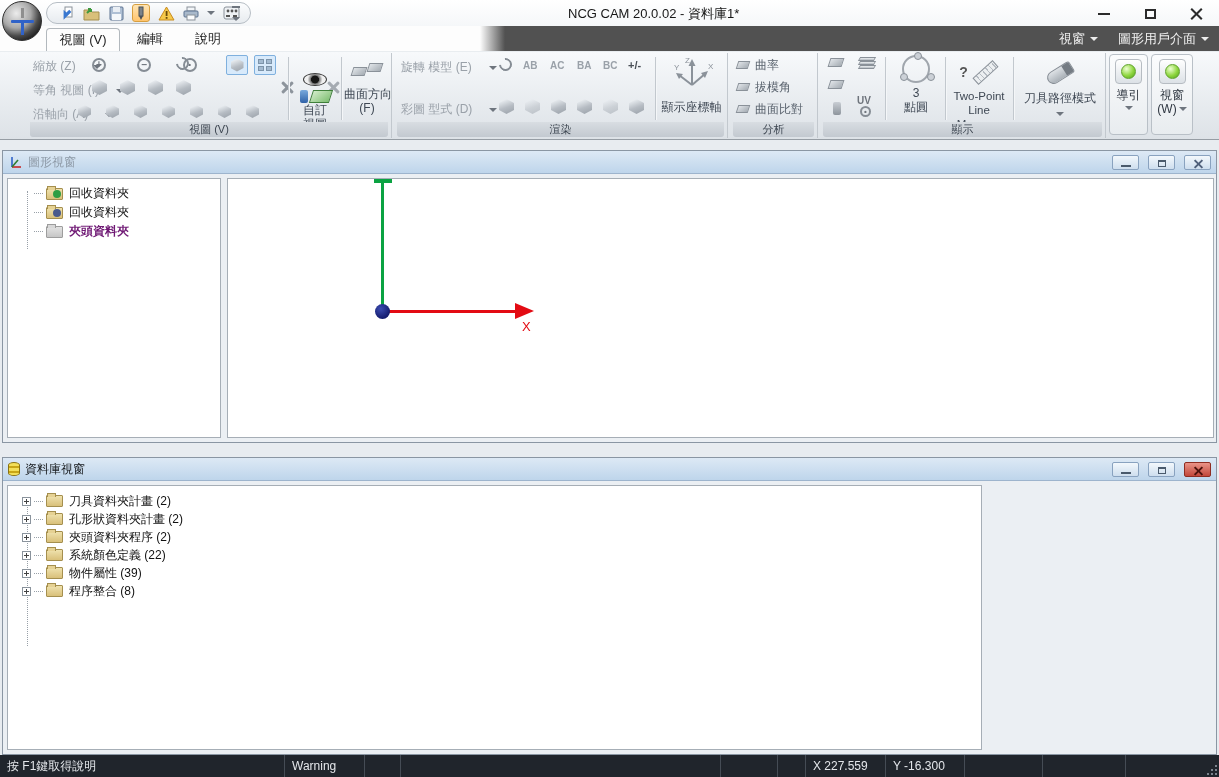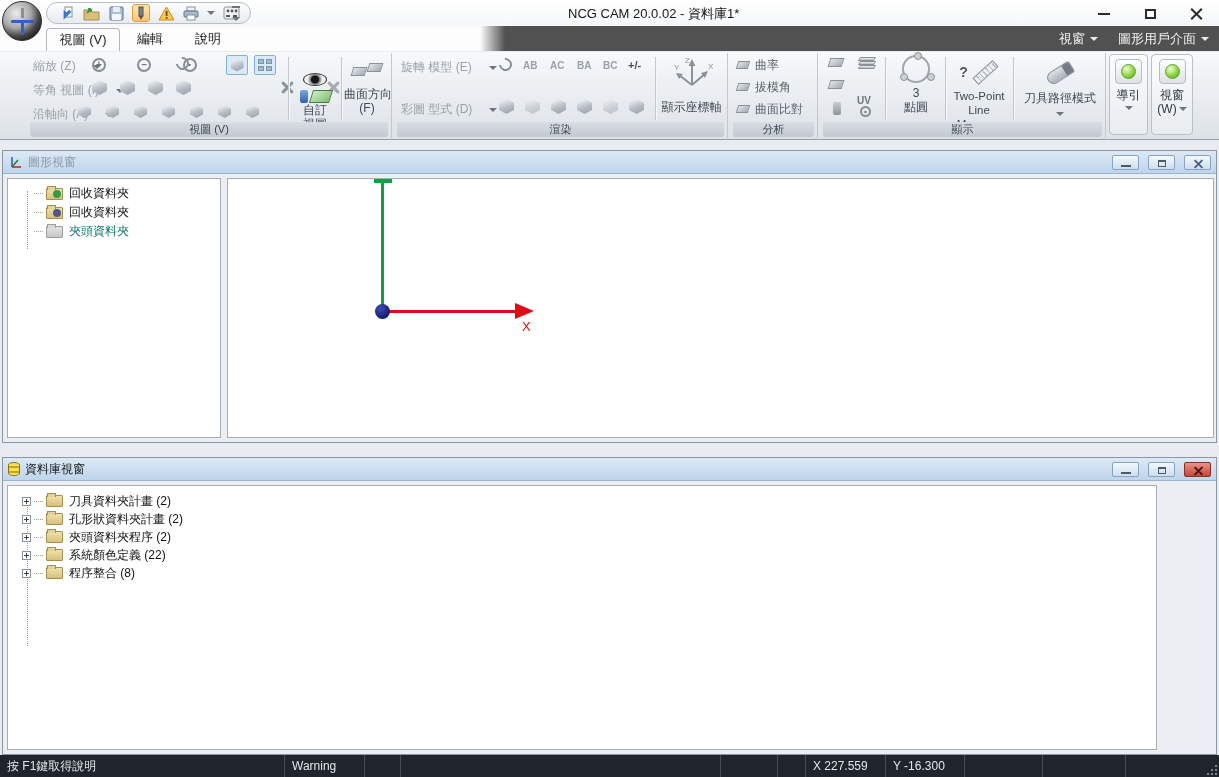--- a/index.html
+++ b/index.html
@@ -103,21 +103,21 @@
   .expbox::after{content:"";position:absolute;left:3px;top:1px;width:1px;height:5px;background:#444;}
   .tspacer{width:12px;flex:none;}
   .stub{width:9px;height:1px;border-top:1px dotted #98a0a8;flex:none;margin-right:3px;}
   .folder{width:17px;height:12px;background:linear-gradient(#efe2ae,#d9c07a);border:1px solid #a58f4e;border-radius:1px;position:relative;flex:none;margin-right:6px;}
   .folder::before{content:"";position:absolute;left:0;top:-3px;width:7px;height:3px;background:#e6d294;border:1px solid #a58f4e;border-bottom:none;}
   .folder.gray{background:linear-gradient(#e3e3e3,#c6c6c6);border-color:#9d9d9d;}
   .folder.gray::before{background:#d8d8d8;border-color:#9d9d9d;}
   .fbadge{position:absolute;border-radius:50%;width:8px;height:8px;right:1px;top:1px;}
   .rail{position:absolute;border-left:1px dotted #98a0a8;}
   .tlabel{white-space:nowrap;color:#111;}
-  .tlabel.dis{color:#0f766e;}
+  .tlabel.dis{color:#701a75;font-weight:bold;}
   .tlabel.sel{background:#2b87e2;border:1px solid #1a5fae;color:#000;padding:0 3px;margin-left:-3px;}
   .dbcyl{width:12px;height:14px;border:1px solid #8a7312;border-radius:6px/3px;
          background:repeating-linear-gradient(#f3df58 0 3px,#c9a616 3px 5px);flex:none;}
 
   
   .statusbar{position:absolute;left:0;top:755px;width:1219px;height:22px;background:#20252c;display:flex;color:#e3e6ea;font-size:12px;}
   .scell{height:22px;display:flex;align-items:center;border-right:1px solid #454c55;padding-left:7px;flex:none;}
   .scell.last{flex:1;border-right:none;position:relative;}
   .grip{position:absolute;right:2px;bottom:2px;width:10px;height:10px;}
   .grip i{position:absolute;width:2px;height:2px;background:#7a828c;}
@@ -476,21 +476,21 @@
         <span class="b-min"></span>
       </span>
     <span class="pbtn">
         <span class="b-res"></span>
       </span>
     <span class="pbtn red">
         <span class="b-x"></span>
       </span>
   </div>
 
-  <div class="whitebox" style="left:4px;top:27px;width:1150px;height:265px">
+  <div class="whitebox" style="left:4px;top:27px;width:975px;height:265px">
     <div class="rail" style="left:19px;top:14px;height:146px"></div>
     <div style="padding-top:6px">
       <div class="trow" style="height:18px">
         <span class="expbox"></span>
           <span class="stub"></span>
         <span class="folder"></span>
         <span class="tlabel">刀具資料夾計畫 (2)</span>
       </div>
       <div class="trow" style="height:18px">
         <span class="expbox"></span>
@@ -502,20 +502,26 @@
         <span class="expbox"></span>
           <span class="stub"></span>
         <span class="folder"></span>
         <span class="tlabel">夾頭資料夾程序 (2)</span>
       </div>
       <div class="trow" style="height:18px">
         <span class="expbox"></span>
           <span class="stub"></span>
         <span class="folder"></span>
         <span class="tlabel">系統顏色定義 (22)</span>
+      </div>
+      <div class="trow" style="height:18px">
+        <span class="expbox"></span>
+          <span class="stub"></span>
+        <span class="folder"></span>
+        <span class="tlabel">物件屬性 (39)</span>
       </div>
       <div class="trow" style="height:18px">
         <span class="expbox"></span>
           <span class="stub"></span>
         <span class="folder"></span>
         <span class="tlabel">程序整合 (8)</span>
       </div>
     </div>
   </div>
 </div>

